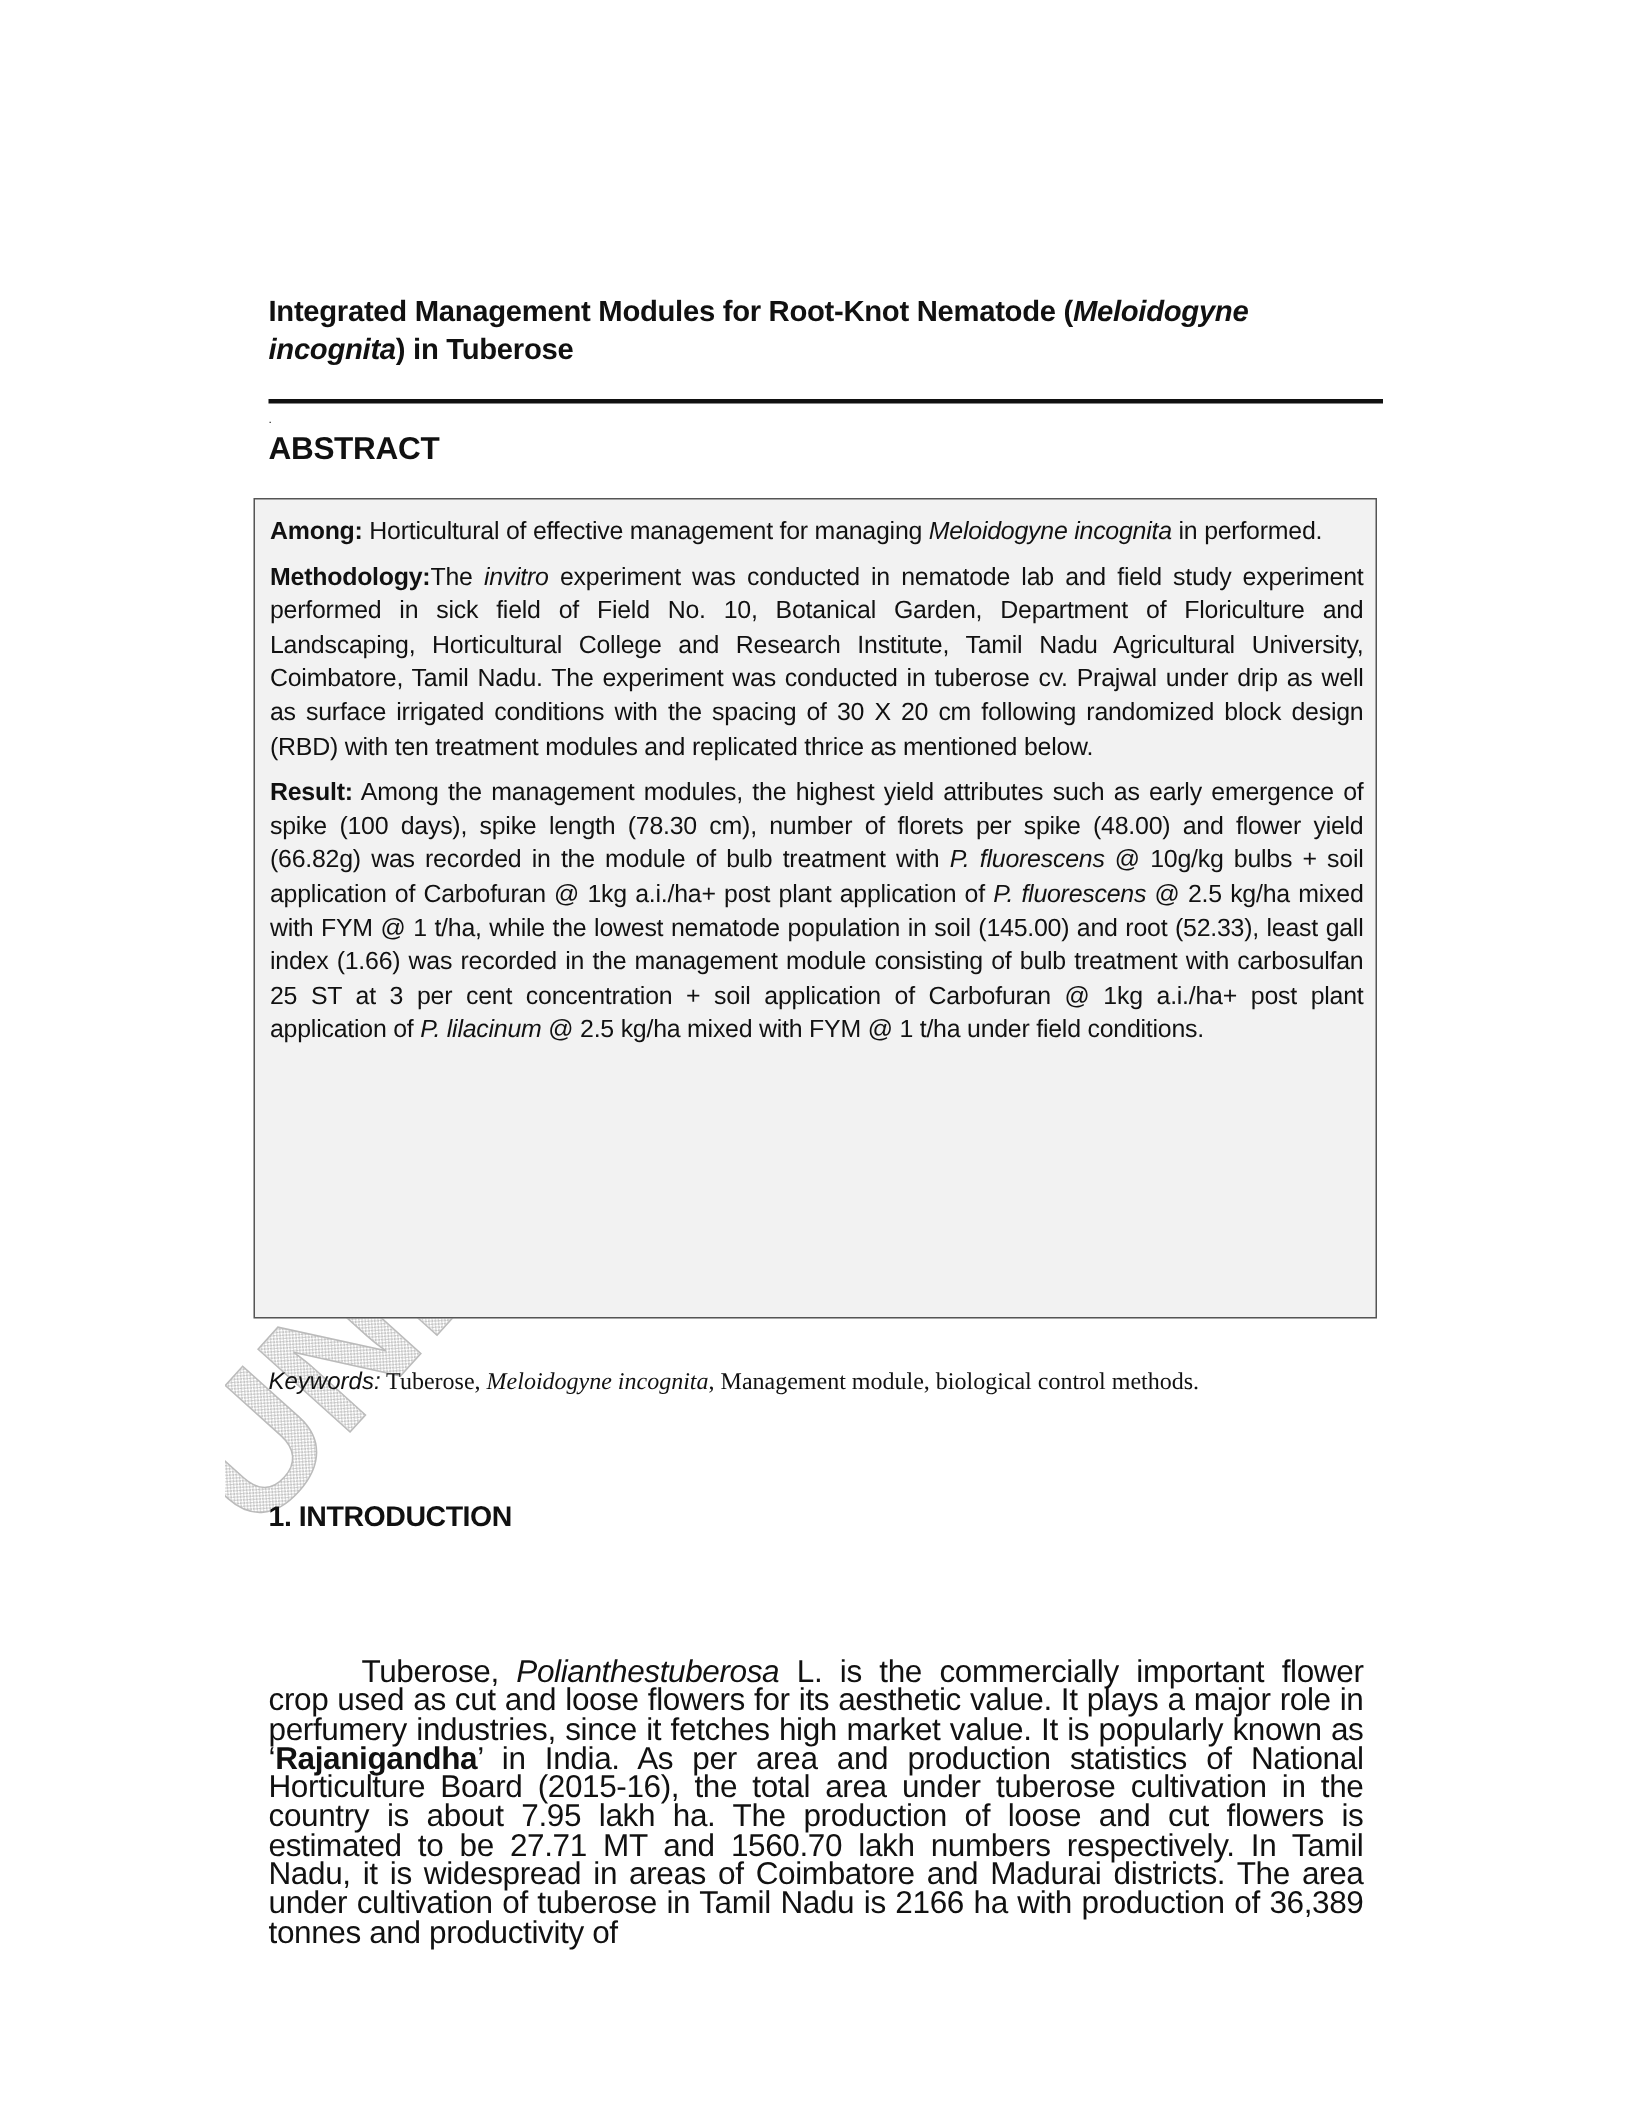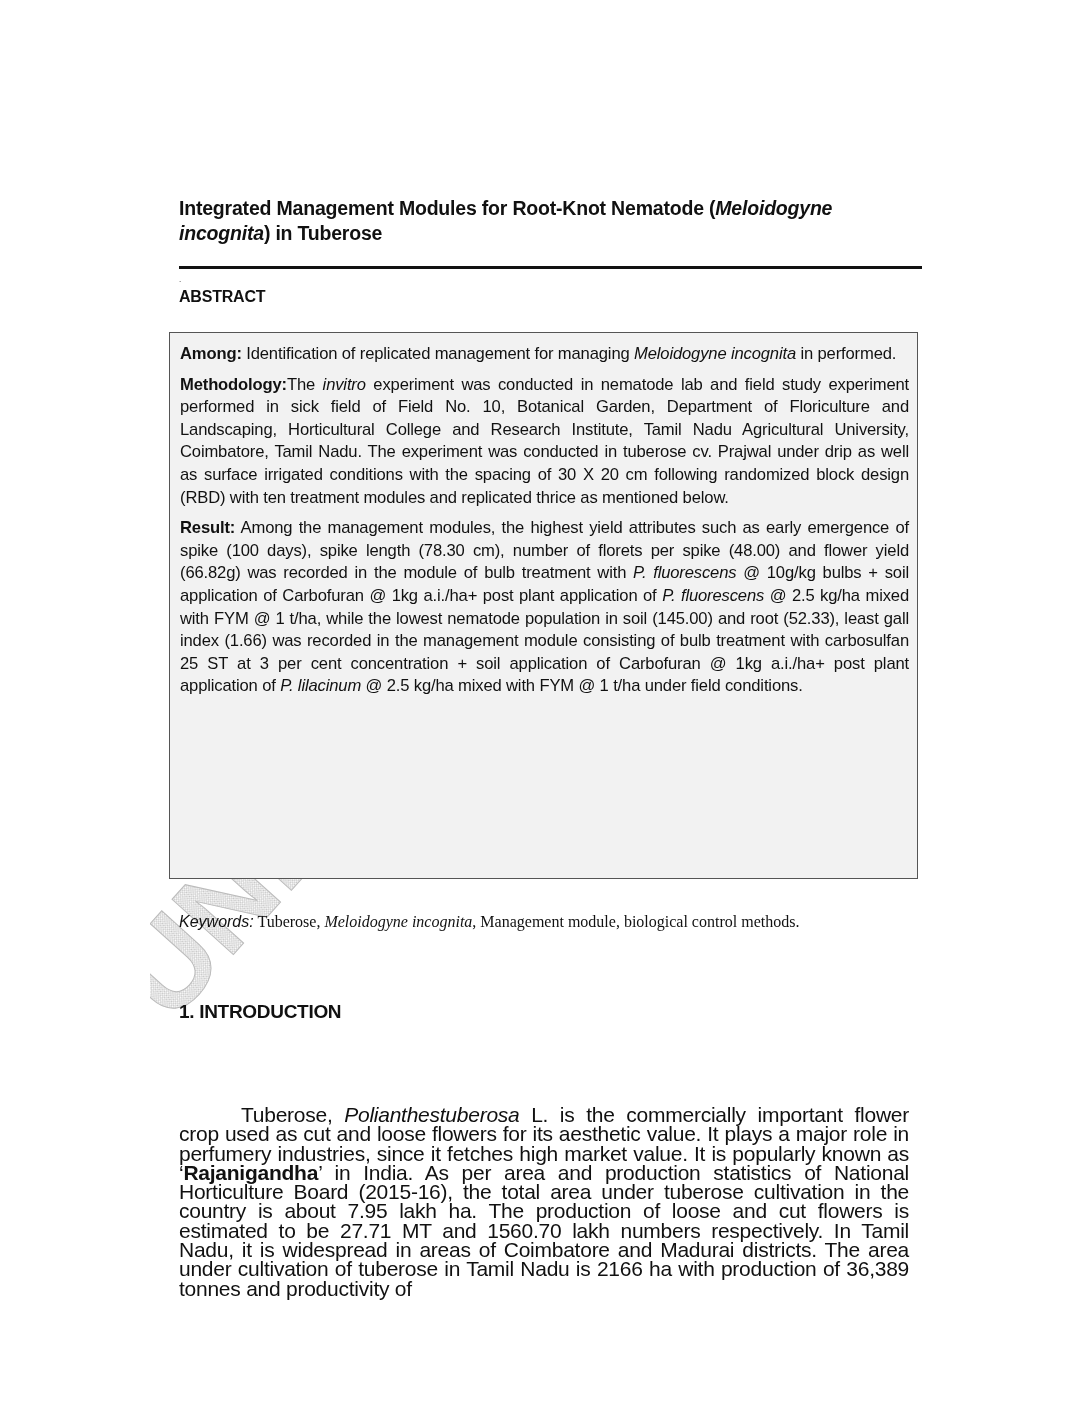--- a/index.html
+++ b/index.html
@@ -5,21 +5,21 @@
   html, body { margin: 0; padding: 0; background: #ffffff; }
   body { width: 1088px; height: 1408px; position: relative; overflow: hidden; font-family: "Liberation Sans", sans-serif; color: #111; }
   .page { position: absolute; left: 0; top: 0; width: 1088px; height: 1408px; }
 
   .title { position: absolute; left: 179px; top: 164px; width: 745px; font-size: 19.5px; font-weight: bold; line-height: 25px; letter-spacing: -0.2px; margin-top: 32px; }
   .title i { font-style: italic; }
 
   .rule { position: absolute; left: 179px; top: 266px; width: 743px; height: 3px; background: #111; }
   .tiny-dot { position: absolute; left: 179px; top: 276px; font-size: 8px; line-height: 8px; }
 
-  .abstract-heading { position: absolute; left: 179px; top: 288px; font-size: 16px; font-weight: bold; letter-spacing: -0.2px; }
+  .abstract-heading { position: absolute; left: 179px; top: 288px; font-size: 21px; font-weight: bold; letter-spacing: -0.2px; }
 
   .abstract-box { position: absolute; left: 169px; top: 332px; width: 749px; height: 547px; background: #f2f2f2; border: 1px solid #555; box-sizing: border-box; }
   .abstract-inner { position: absolute; left: 10px; top: 10px; width: 729px; font-size: 16.6px; line-height: 22.6px; text-align: justify; letter-spacing: -0.15px; }
   .abstract-inner p { margin: 0 0 8px 0; }
   .abstract-inner b { font-weight: bold; }
 
   .keywords { position: absolute; left: 179px; top: 911px; font-size: 16px; line-height: 22px; white-space: nowrap; text-align: right; }
   .keywords .kw-label { font-family: "Liberation Sans", sans-serif; font-style: italic; }
   .keywords .kw-text { font-family: "Liberation Serif", serif; font-size: 16px; }
 
@@ -49,21 +49,21 @@
     <span>Integrated Management Modules for Root-Knot Nematode (</span><i>Meloidogyne incognita</i><span>) in Tuberose</span>
   </div>
 
   <div class="rule"></div>
   <div class="tiny-dot">.</div>
 
   <div class="abstract-heading">ABSTRACT</div>
 
   <div class="abstract-box">
     <div class="abstract-inner">
-      <p><b>Among:</b><span> Identification of replicated management for managing </span><i>Meloidogyne incognita</i><span> in performed.</span></p>
+      <p><b>Among:</b><span> Horticultural of effective management for managing </span><i>Meloidogyne incognita</i><span> in performed.</span></p>
       <p><b>Methodology:</b><span>The </span><i>invitro</i><span> experiment was conducted in nematode lab and field study experiment performed in sick field of Field No. 10, Botanical Garden, Department of Floriculture and Landscaping, Horticultural College and Research Institute, Tamil Nadu Agricultural University, Coimbatore, Tamil Nadu. The experiment was conducted in tuberose cv. Prajwal under drip as well as surface irrigated conditions with the spacing of 30 X 20 cm following randomized block design (RBD) with ten treatment modules and replicated thrice as mentioned below.</span></p>
       <p><b>Result:</b><span> Among the management modules, the highest yield attributes such as early emergence of spike (100 days), spike length (78.30 cm), number of florets per spike (48.00) and flower yield (66.82g) was recorded in the module of bulb treatment with </span><i>P. fluorescens</i><span> @ 10g/kg bulbs + soil application of Carbofuran @ 1kg a.i./ha+ post plant application of </span><i>P. fluorescens</i><span> @ 2.5 kg/ha mixed with FYM @ 1 t/ha, while the lowest nematode population in soil (145.00) and root (52.33), least gall index (1.66) was recorded in the management module consisting of bulb treatment with carbosulfan 25 ST at 3 per cent concentration + soil application of Carbofuran @ 1kg a.i./ha+ post plant application of  </span><i>P. lilacinum</i><span> @ 2.5 kg/ha mixed with FYM @ 1 t/ha under field conditions.</span></p>
     </div>
   </div>
 
   <div class="keywords">
     <span class="kw-label">Keywords:</span><span class="kw-text"> Tuberose, </span><i class="kw-text">Meloidogyne incognita</i><span class="kw-text">, Management module, biological control methods.</span>
   </div>
 
   <div class="intro-heading">1. INTRODUCTION</div>

